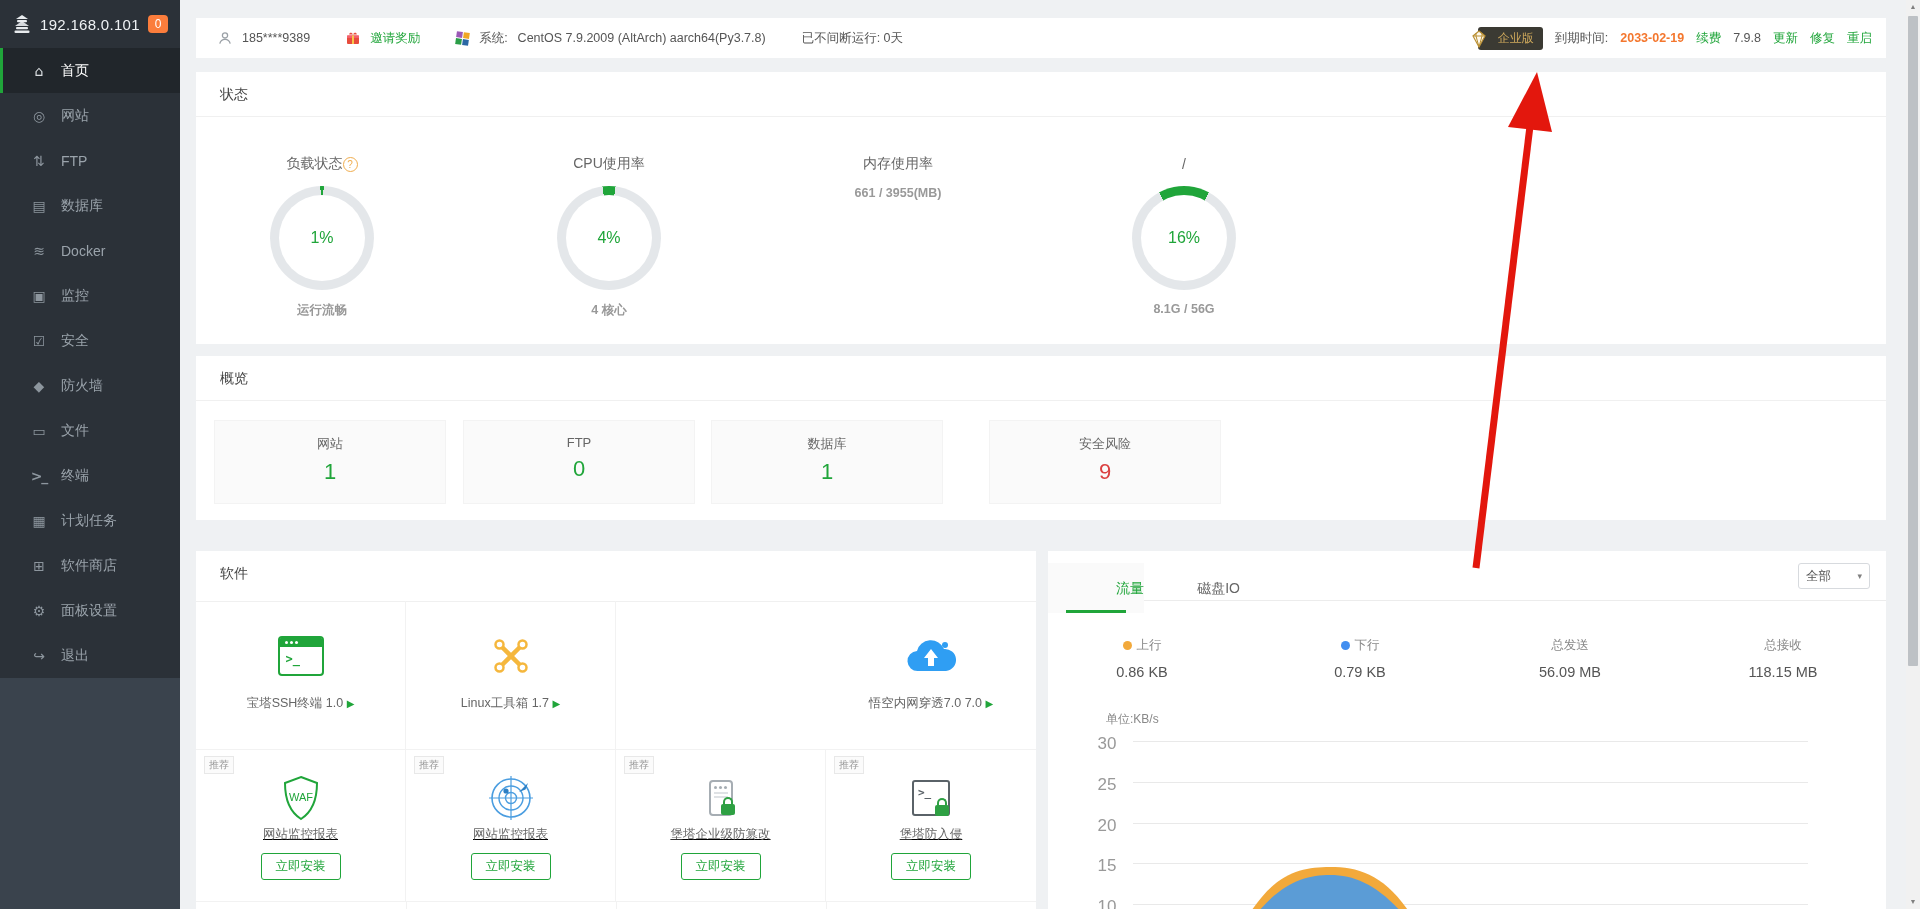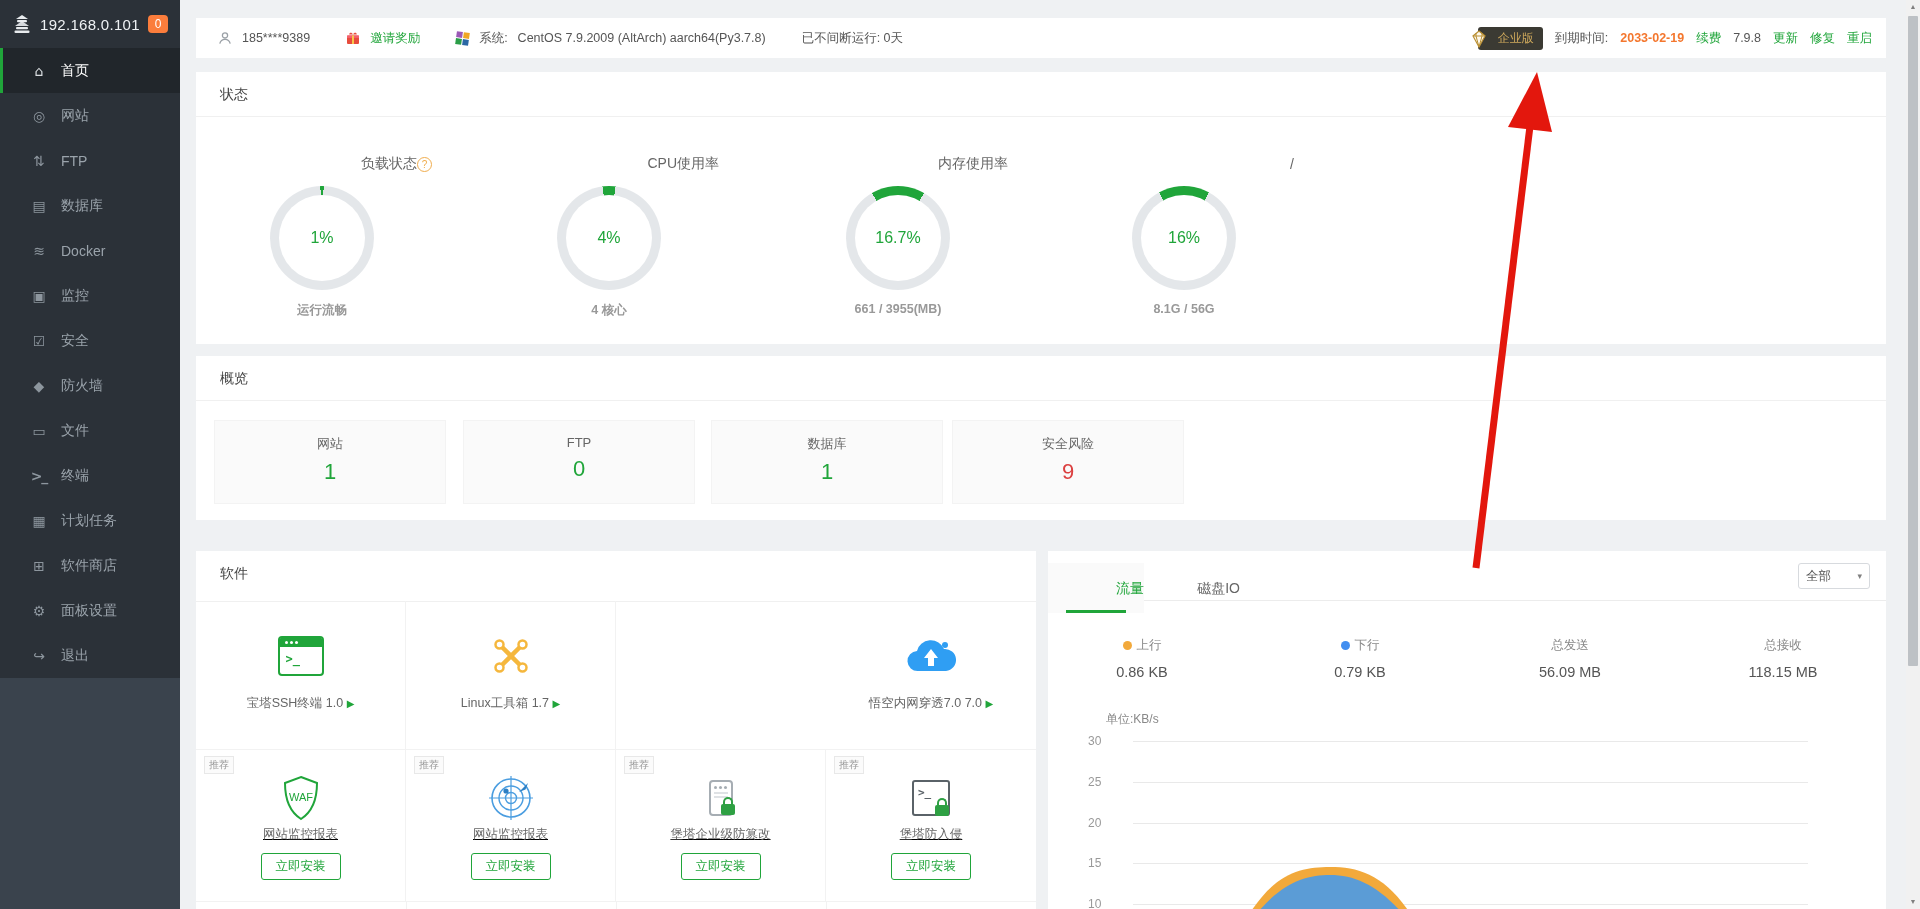--- a/index.html
+++ b/index.html
@@ -34,21 +34,21 @@
   .os-logo { display:inline-grid; grid-template-columns:6px 6px; grid-template-rows:6px 6px; gap:1px; transform:rotate(8deg); }
   .os-logo i { display:block; }
   .edition { background:#3b3a33; color:#cfa95c; font-size:12px; border-radius:3px; padding:3px 9px 3px 20px; position:relative; cursor:pointer; }
   .edition svg { position:absolute; left:-10px; top:1px; }
   .expire-date { color:#f4772e; font-weight:bold; }
   .ver { color:#555; }
 
   
   .status-card { left:196px; top:72px; width:1690px; height:272px; }
   .gauge-block { position:absolute; width:220px; text-align:center; }
-  .g-label { font-size:14px; color:#666; height:20px; display:flex; align-items:center; justify-content:flex-end; gap:0; }
+  .g-label { font-size:14px; color:#666; height:20px; display:flex; align-items:center; justify-content:center; gap:0; }
   .help-q { display:inline-block; width:15px; height:15px; border:1px solid #f0ad4e; color:#f0ad4e; border-radius:50%; font-size:10px; line-height:13px; cursor:pointer; }
   .ring { width:104px; height:104px; border-radius:50%; margin:12px auto 0; position:relative; background:#e4e7ea; }
   .ring::after { content:""; position:absolute; inset:9px; background:#fff; border-radius:50%; }
   .ring .pct { position:absolute; inset:0; display:flex; align-items:center; justify-content:center; font-size:16px; color:#20a53a; z-index:2; }
   .g-sub { margin-top:12px; font-size:12.5px; color:#999;font-weight:bold; }
 
   
   .overview-card { left:196px; top:356px; width:1690px; height:164px; }
   .ov-box { position:absolute; top:64px; height:84px; width:232px; background:#fafafa; border:1px solid #f3f3f3; text-align:center; cursor:pointer; }
   .ov-label { margin-top:14px; font-size:13px; color:#666; }
@@ -96,21 +96,21 @@
   .tab { position:absolute; top:12px; height:50px; line-height:50px; text-align:right; font-size:14px; color:#666; cursor:pointer; width:96px; }
   .tab.active { color:#20a53a; background:#fafafa; }
   .tab.active::after { content:""; position:absolute; left:18px; right:18px; bottom:0; height:3px; background:#20a53a; }
   .filter-sel { position:absolute; right:16px; top:12px; width:72px; height:26px; border:1px solid #d7dade; border-radius:3px; font-size:12.5px; color:#555; display:flex; align-items:center; justify-content:space-between; padding:0 7px; background:#fff; cursor:pointer; }
   .t-stat { position:absolute; width:180px; text-align:center; top:86px; }
   .t-lab { font-size:12.5px; color:#888; display:flex; align-items:center; justify-content:center; gap:5px; }
   .dot { width:9px; height:9px; border-radius:50%; display:inline-block; }
   .t-val { margin-top:10px; font-size:14.5px; color:#555; }
   .unit-lab { position:absolute; left:58px; top:160px; font-size:12px; color:#888; }
   .gridline { position:absolute; left:85px; width:675px; height:1px; background:#e9e9e9; }
-  .tick { position:absolute; left:40px; width:38px; text-align:left; font-size:12px; color:#999; margin-top:-7px; }
+  .tick { position:absolute; left:40px; width:38px; text-align:center; font-size:17px; color:#999; margin-top:-7px; }
 
   
   .overlay { position:absolute; inset:0; pointer-events:none; z-index:50; }
   .scrollbar { position:absolute; right:0; top:0; width:14px; height:909px; background:#f1f1f1; z-index:60; }
   .sb-thumb { position:absolute; left:2px; width:10px; top:16px; height:650px; background:#bdc1c5; border-radius:1px; cursor:pointer; }
   .sb-arrow { position:absolute; left:0; width:14px; height:14px; font-size:7px; color:#7f7f7f; text-align:center; line-height:14px; cursor:pointer; }
 </style>
 </head>
 <body>
 
@@ -256,23 +256,20 @@
         </div>
       <div class="ring" style="background: conic-gradient(from -7.2deg, rgb(32, 165, 58) 14.4deg, rgb(228, 231, 234) 0deg);">
           <span class="pct">4%</span>
         </div>
       <div class="g-sub">4 核心</div>
     </div>
     <div class="gauge-block" style="left:592px; top:82px">
       <div class="g-label">
           <span>内存使用率</span>
         </div>
-      <div class="ring" style="background: conic-gradient(from -30.06deg, rgb(32, 165, 58) 60.12deg, rgb(228, 231, 234) 0deg);">
-          <span class="pct">16.7%</span>
-        </div>
       <div class="g-sub">661 / 3955(MB)</div>
     </div>
     <div class="gauge-block" style="left:878px; top:82px">
       <div class="g-label">
           <span>/</span>
         </div>
       <div class="ring" style="background: conic-gradient(from -28.8deg, rgb(32, 165, 58) 57.6deg, rgb(228, 231, 234) 0deg);">
           <span class="pct">16%</span>
         </div>
       <div class="g-sub">8.1G / 56G</div>
@@ -287,21 +284,21 @@
       <div class="ov-val">1</div>
     </div>
     <div class="ov-box" style="left:267px">
       <div class="ov-label">FTP</div>
       <div class="ov-val">0</div>
     </div>
     <div class="ov-box" style="left:515px">
       <div class="ov-label">数据库</div>
       <div class="ov-val">1</div>
     </div>
-    <div class="ov-box" style="left:756px">
+    <div class="ov-box" style="left:793px">
       <div class="ov-label">安全风险</div>
       <div class="ov-val red">9</div>
     </div>
   </div>
 
   <div class="card soft-card">
     <div class="card-title">软件</div>
     <div class="card-div" style="top:50px"></div>
 
     <div class="s-cell s-row1" style="left:0">

